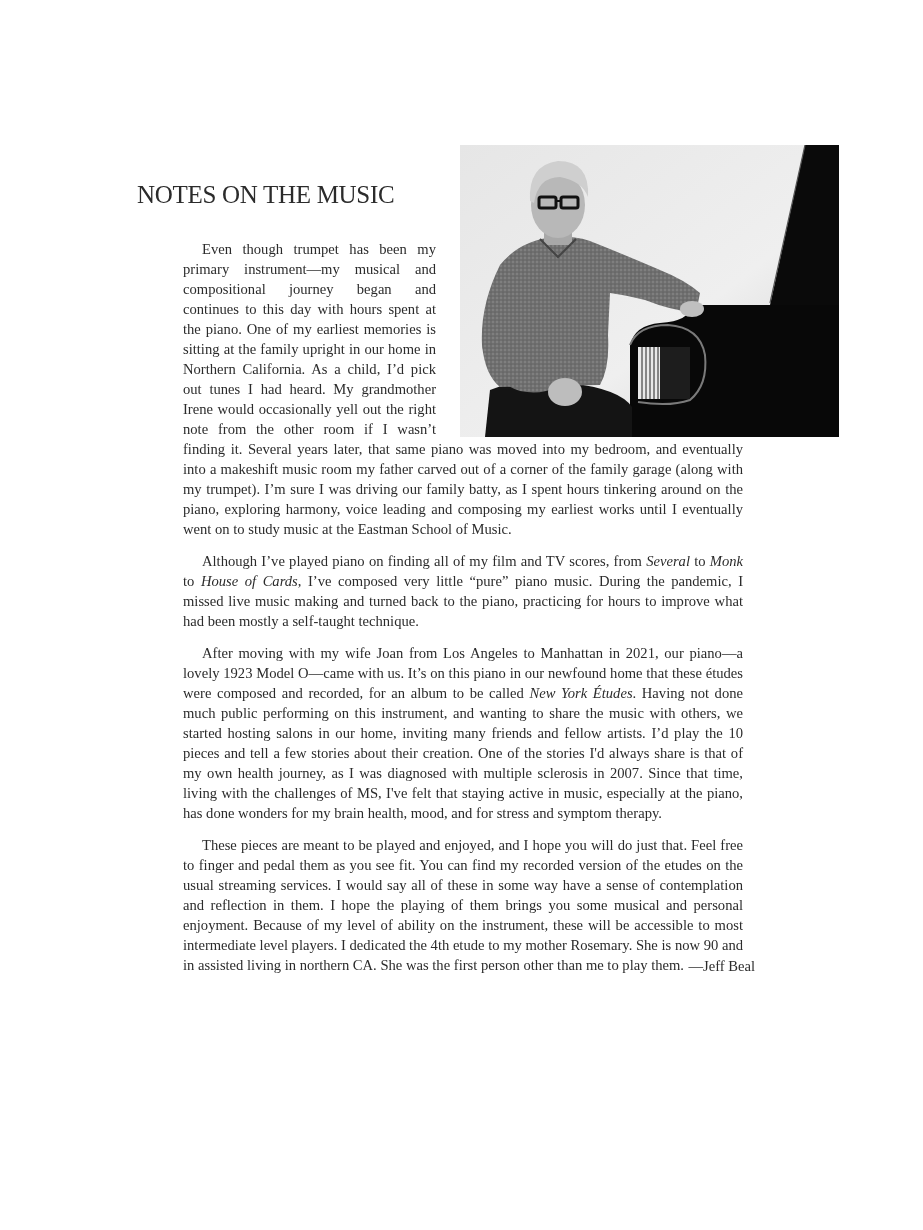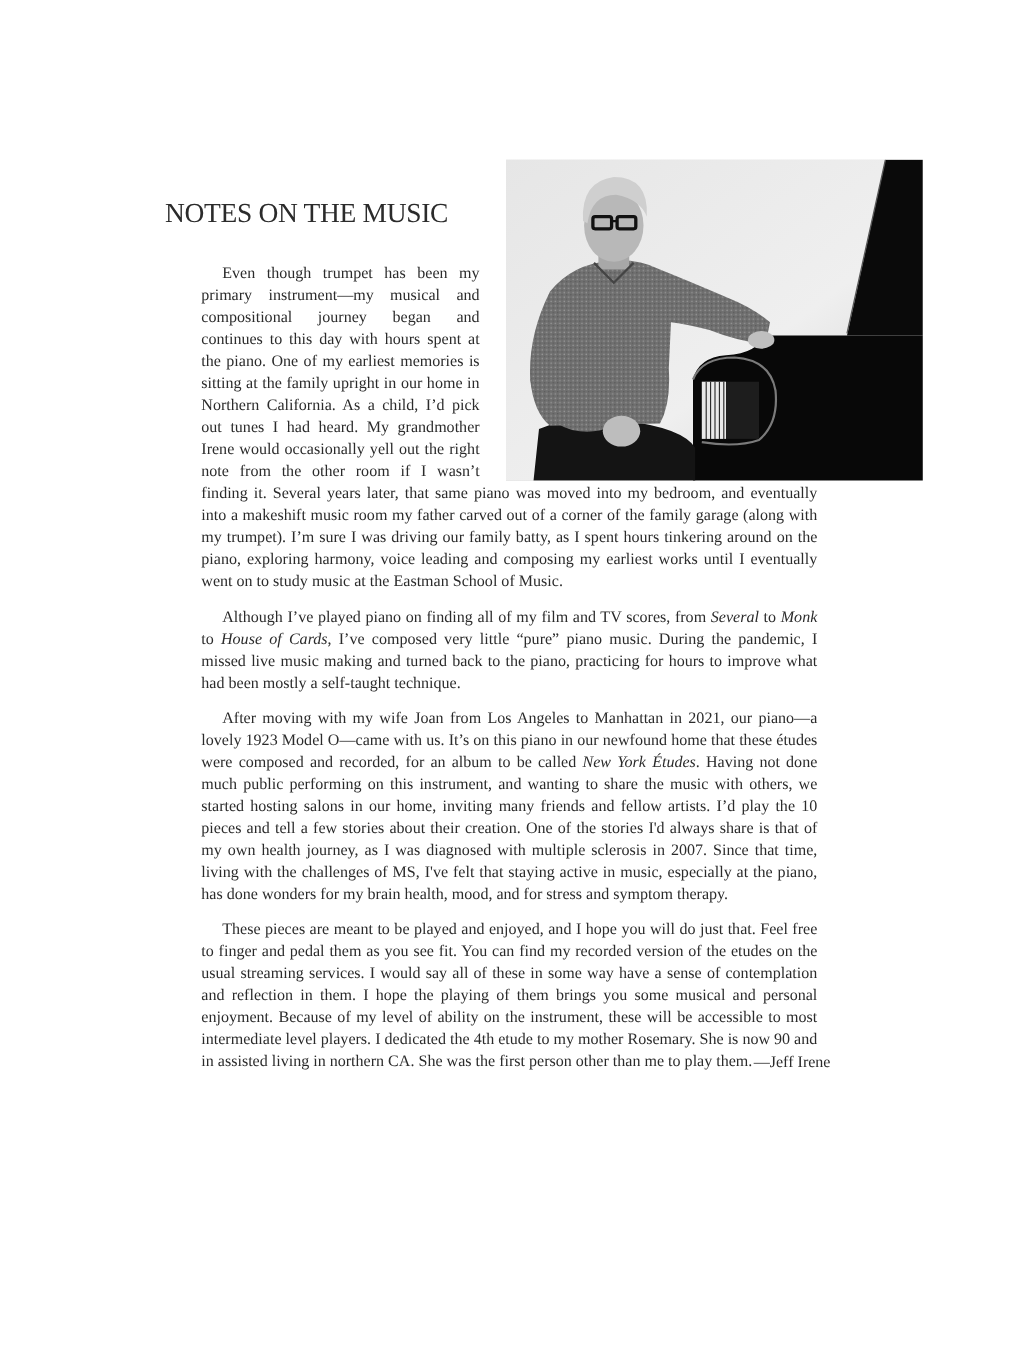--- a/index.html
+++ b/index.html
@@ -16,21 +16,21 @@
       color: #2a2a2a;
     }
     .page {
       position: absolute;
       left: 0; top: 0;
       width: 923px; height: 1230px;
       background: #ffffff;
     }
     .heading {
       position: absolute;
-      left: 150px;
+      left: 137px;
       top: 181px;
       margin: 0;
       font-family: "Liberation Serif", "DejaVu Serif", serif;
       font-weight: normal;
       font-size: 25px;
       letter-spacing: -0.3px;
       color: #2b2b2b;
       white-space: nowrap;
       text-align: center;
     }
@@ -140,15 +140,15 @@
   </div>
 
   <div class="body-text">
     <div class="float-spacer"></div>
     <p><span>Even though trumpet has been my primary instrument—my musical and compositional journey began and continues to this day with hours spent at the piano. One of my earliest memories is sitting at the family upright in our home in Northern California. As a child, I’d pick out tunes I had heard. My grandmother Irene would occasionally yell out the right note from the other room if I wasn’t finding it. Several years later, that same piano was moved into my bedroom, and eventually into a makeshift music room my father carved out of a corner of the family garage (along with my trumpet). I’m sure I was driving our family batty, as I spent hours tinkering around on the piano, exploring harmony, voice leading and composing my earliest works until I eventually went on to study music at the Eastman School of Music.</span></p>
     <p><span>Although I’ve played piano on finding all of my film and TV scores, from </span><em>Several</em><span> to </span><em>Monk</em><span> to </span><em>House of Cards</em><span>, I’ve composed very little “pure” piano music. During the pandemic, I missed live music making and turned back to the piano, practicing for hours to improve what had been mostly a self-taught technique.</span></p>
     <p><span>After moving with my wife Joan from Los Angeles to Manhattan in 2021, our piano—a lovely 1923 Model O—came with us. It’s on this piano in our newfound home that these études were composed and recorded, for an album to be called </span><em>New York Études</em><span>. Having not done much public performing on this instrument, and wanting to share the music with others, we started hosting salons in our home, inviting many friends and fellow artists. I’d play the 10 pieces and tell a few stories about their creation. One of the stories I'd always share is that of my own health journey, as I was diagnosed with multiple sclerosis in 2007. Since that time, living with the challenges of MS, I've felt that staying active in music, especially at the piano, has done wonders for my brain health, mood, and for stress and symptom therapy.</span></p>
     <p><span>These pieces are meant to be played and enjoyed, and I hope you will do just that. Feel free to finger and pedal them as you see fit. You can find my recorded version of the etudes on the usual streaming services. I would say all of these in some way have a sense of contemplation and reflection in them. I hope the playing of them brings you some musical and personal enjoyment. Because of my level of ability on the instrument, these will be accessible to most intermediate level players. I dedicated the 4th etude to my mother Rosemary. She is now 90 and in assisted living in northern CA. She was the first person other than me to play them.</span></p>
   </div>
 
-  <div class="signature">—Jeff Irene</div>
+  <div class="signature">—Jeff Beal</div>
 
 </div>
 
 </body></html>

